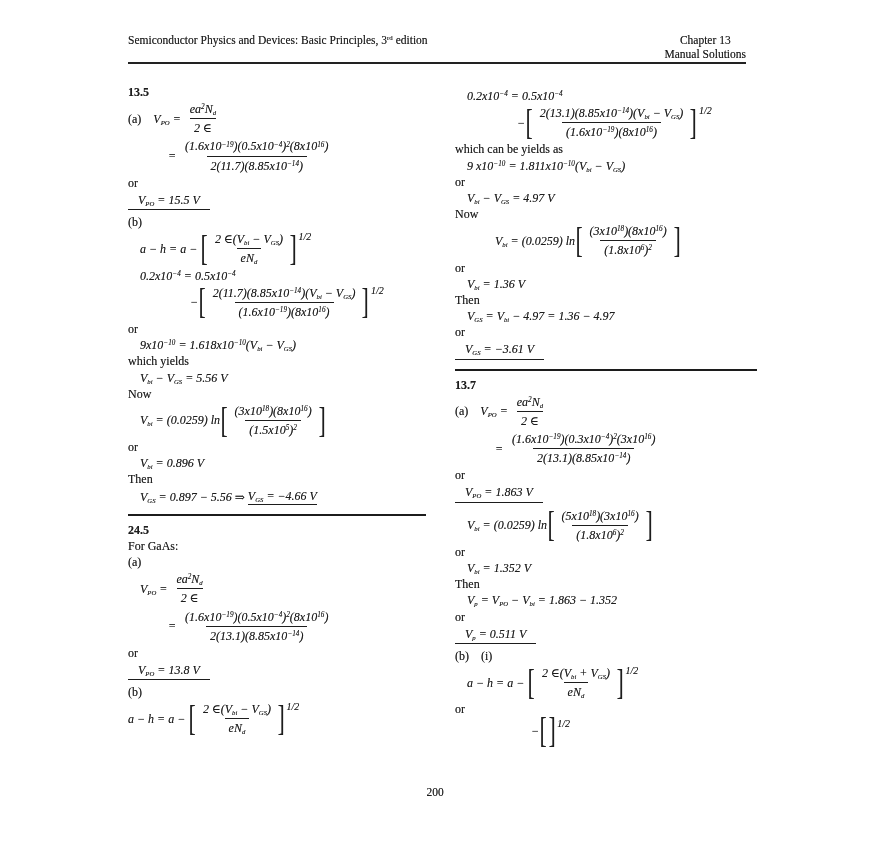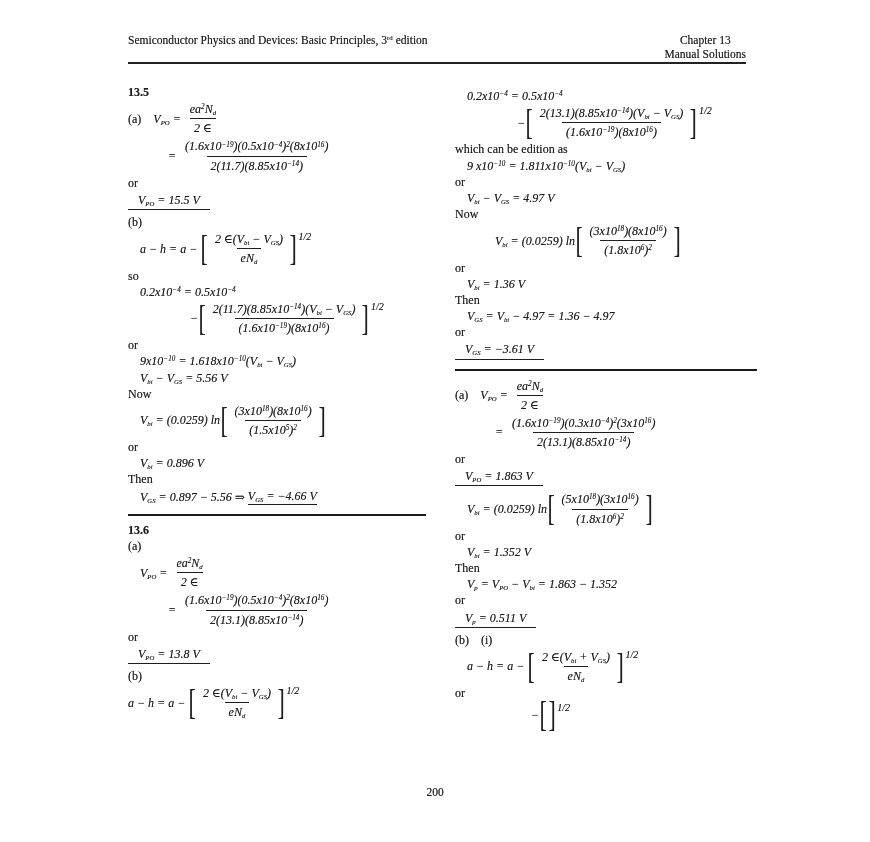--- a/index.html
+++ b/index.html
@@ -75,52 +75,53 @@
       </div>
       <div class="eqline i2">
           <span class="eq"><span class="tx">= </span><span class="frac"><span class="fn">(1.6x10<sup>−19</sup>)(0.5x10<sup>−4</sup>)<sup>2</sup>(8x10<sup>16</sup>)</span><span class="fd">2(11.7)(8.85x10<sup>−14</sup>)</span></span></span>
         </div>
       <div class="word">or</div>
       <div class="resrow i2"><span class="eq res"><span class="tx">V<sub>PO</sub> = 15.5 V</span></span></div>
       <div class="word">(b)</div>
       <div class="eqline i1">
           <span class="eq"><span class="tx">a − h = a − </span><span class="bigb"><span class="bg">[</span></span><span class="frac"><span class="fn">2 ∈(V<sub>bi</sub> − V<sub>GS</sub>)</span><span class="fd">eN<sub>d</sub></span></span><span class="bigb"><span class="bg">]</span><span class="bsup">1/2</span></span></span>
         </div>
-      <div class="word">so</div>
       <div class="eqline i1">
           <span class="eq"><span class="tx">0.2x10<sup>−4</sup> = 0.5x10<sup>−4</sup></span></span>
         </div>
       <div class="eqline i3">
           <span class="eq"><span class="tx">−</span><span class="bigb"><span class="bg">[</span></span><span class="frac"><span class="fn">2(11.7)(8.85x10<sup>−14</sup>)(V<sub>bi</sub> − V<sub>GS</sub>)</span><span class="fd">(1.6x10<sup>−19</sup>)(8x10<sup>16</sup>)</span></span><span class="bigb"><span class="bg">]</span><span class="bsup">1/2</span></span></span>
         </div>
       <div class="word">or</div>
       <div class="eqline i1">
           <span class="eq"><span class="tx">9x10<sup>−10</sup> = 1.618x10<sup>−10</sup>(V<sub>bi</sub> − V<sub>GS</sub>)</span></span>
         </div>
+      <div class="word">which yields</div>
       <div class="eqline i1">
           <span class="eq"><span class="tx">V<sub>bi</sub> − V<sub>GS</sub> = 5.56 V</span></span>
         </div>
       <div class="word">Now</div>
       <div class="eqline i1">
           <span class="eq"><span class="tx">V<sub>bi</sub> = (0.0259) ln</span><span class="bigb"><span class="bg">[</span></span><span class="frac"><span class="fn">(3x10<sup>18</sup>)(8x10<sup>16</sup>)</span><span class="fd">(1.5x10<sup>5</sup>)<sup>2</sup></span></span><span class="bigb"><span class="bg">]</span></span></span>
         </div>
       <div class="word">or</div>
       <div class="eqline i1">
           <span class="eq"><span class="tx">V<sub>bi</sub> = 0.896 V</span></span>
         </div>
       <div class="word">Then</div>
       <div class="eqline i1">
           <span class="eq"><span class="tx">V<sub>GS</sub> = 0.897 − 5.56 ⇒ </span><span class="tx ul">V<sub>GS</sub> = −4.66 V</span></span>
         </div>
     </section>
 
     <div class="srule"></div>
 
     <section>
-      <div class="phead">13.6</div>
+      <div class="phead">24.5</div>
+      <div class="word">For GaAs:</div>
       <div class="word">(a)</div>
       <div class="eqline i1">
           <span class="eq"><span class="tx">V<sub>PO</sub> = </span><span class="frac"><span class="fn">ea<sup>2</sup>N<sub>d</sub></span><span class="fd">2 ∈</span></span></span>
         </div>
       <div class="eqline i2">
           <span class="eq"><span class="tx">= </span><span class="frac"><span class="fn">(1.6x10<sup>−19</sup>)(0.5x10<sup>−4</sup>)<sup>2</sup>(8x10<sup>16</sup>)</span><span class="fd">2(13.1)(8.85x10<sup>−14</sup>)</span></span></span>
         </div>
       <div class="word">or</div>
       <div class="resrow i2"><span class="eq res"><span class="tx">V<sub>PO</sub> = 13.8 V</span></span></div>
       <div class="word">(b)</div>
@@ -132,21 +133,21 @@
 
   <div class="col colR inked">
 
     <section>
       <div class="eqline i1">
           <span class="eq"><span class="tx">0.2x10<sup>−4</sup> = 0.5x10<sup>−4</sup></span></span>
         </div>
       <div class="eqline i3">
           <span class="eq"><span class="tx">−</span><span class="bigb"><span class="bg">[</span></span><span class="frac"><span class="fn">2(13.1)(8.85x10<sup>−14</sup>)(V<sub>bi</sub> − V<sub>GS</sub>)</span><span class="fd">(1.6x10<sup>−19</sup>)(8x10<sup>16</sup>)</span></span><span class="bigb"><span class="bg">]</span><span class="bsup">1/2</span></span></span>
         </div>
-      <div class="word">which can be edition as</div>
+      <div class="word">which can be yields as</div>
       <div class="eqline i1">
           <span class="eq"><span class="tx">9 x10<sup>−10</sup> = 1.811x10<sup>−10</sup>(V<sub>bi</sub> − V<sub>GS</sub>)</span></span>
         </div>
       <div class="word">or</div>
       <div class="eqline i1">
           <span class="eq"><span class="tx">V<sub>bi</sub> − V<sub>GS</sub> = 4.97 V</span></span>
         </div>
       <div class="word">Now</div>
       <div class="eqline i2">
           <span class="eq"><span class="tx">V<sub>bi</sub> = (0.0259) ln</span><span class="bigb"><span class="bg">[</span></span><span class="frac"><span class="fn">(3x10<sup>18</sup>)(8x10<sup>16</sup>)</span><span class="fd">(1.8x10<sup>6</sup>)<sup>2</sup></span></span><span class="bigb"><span class="bg">]</span></span></span>
@@ -159,20 +160,21 @@
       <div class="eqline i1">
           <span class="eq"><span class="tx">V<sub>GS</sub> = V<sub>bi</sub> − 4.97 = 1.36 − 4.97</span></span>
         </div>
       <div class="word">or</div>
       <div class="resrow i2"><span class="eq res"><span class="tx">V<sub>GS</sub> = −3.61 V</span></span></div>
     </section>
 
     <div class="srule"></div>
 
     <section>
+      <div class="phead">13.7</div>
       <div class="row">
         <span class="lab">(a)</span>
         <span class="eq"><span class="tx">V<sub>PO</sub> = </span><span class="frac"><span class="fn">ea<sup>2</sup>N<sub>d</sub></span><span class="fd">2 ∈</span></span></span>
       </div>
       <div class="eqline i2">
           <span class="eq"><span class="tx">= </span><span class="frac"><span class="fn">(1.6x10<sup>−19</sup>)(0.3x10<sup>−4</sup>)<sup>2</sup>(3x10<sup>16</sup>)</span><span class="fd">2(13.1)(8.85x10<sup>−14</sup>)</span></span></span>
         </div>
       <div class="word">or</div>
       <div class="resrow i2"><span class="eq res"><span class="tx">V<sub>PO</sub> = 1.863 V</span></span></div>
       <div class="eqline i1">

